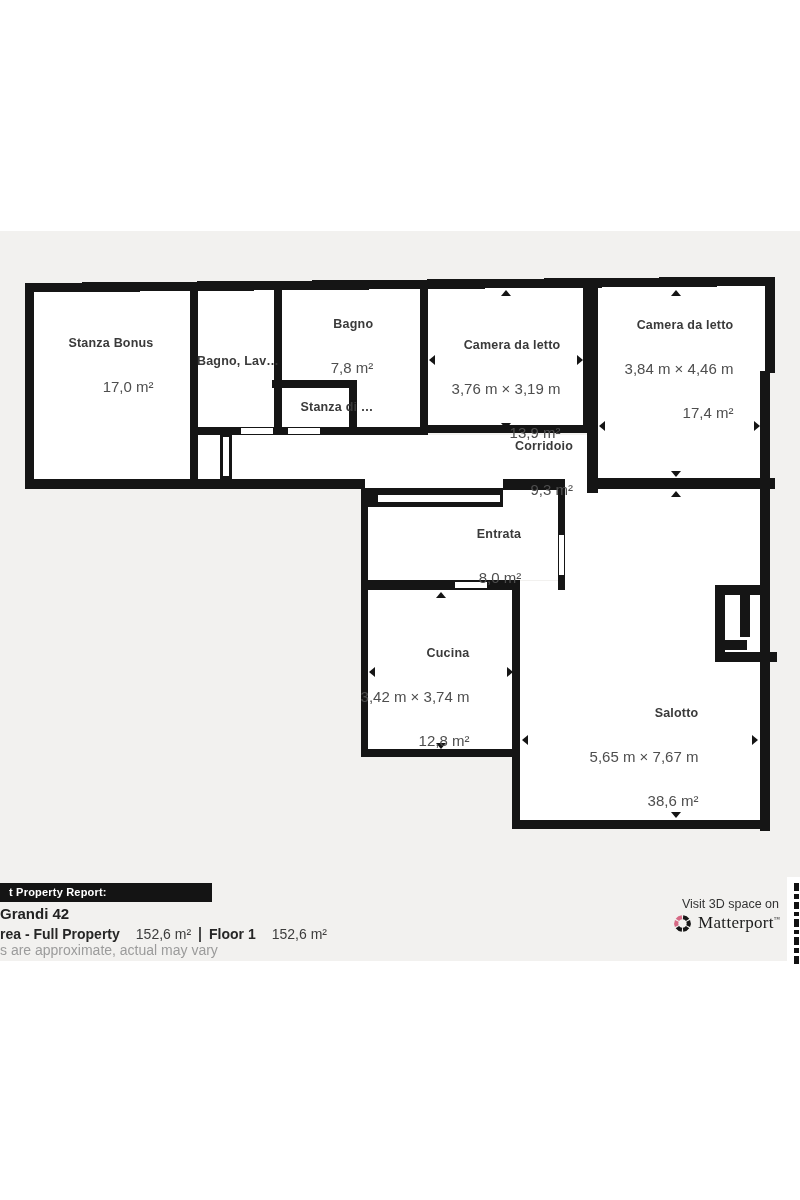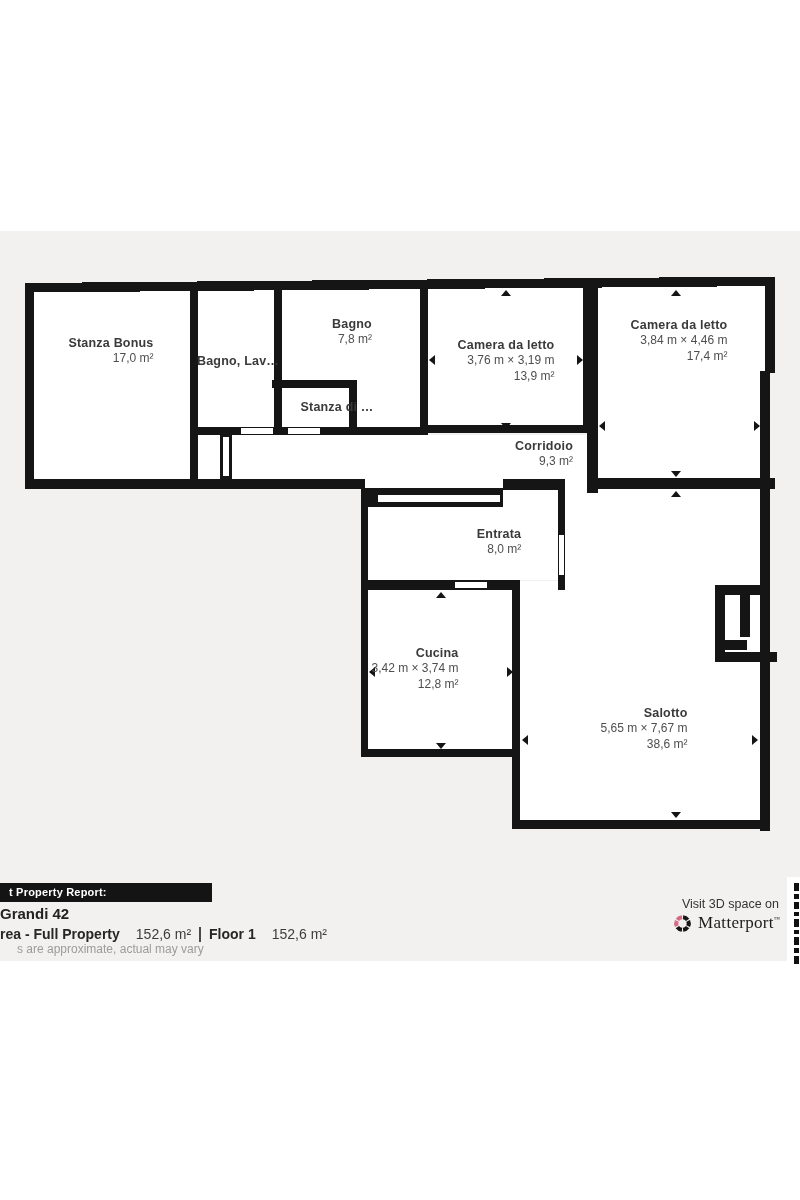--- a/index.html
+++ b/index.html
@@ -13,21 +13,21 @@
   .plan-band {
     position:absolute; left:0; top:231px; width:800px; height:730px;
     background:#f2f1ef;
   }
   .plan-svg { position:absolute; left:0; top:0; width:800px; height:1200px; }
   .room-label {
     position:absolute; transform:translateX(-50%);
     text-align:right; white-space:nowrap; line-height:15px;
   }
   .room-title { font-size:12.5px; font-weight:bold; color:#3a3a3a; letter-spacing:0.2px; }
-  .room-sub { font-size:12px; color:#4e4e4e; line-height:15.5px; }
+  .room-sub { font-size:15px; color:#4e4e4e; line-height:15.5px;margin-top:28px; }
   .report-bar {
     position:absolute; left:0; top:883px; width:212px; height:19px;
     background:#141414; color:#ffffff; font-size:11px; font-weight:bold;
     line-height:19px; padding-left:9px; letter-spacing:0.2px;
     white-space:nowrap; overflow:hidden;
   }
   .address {
     position:absolute; left:0; top:905px; font-size:15px; font-weight:bold;
     color:#222222; white-space:nowrap;
   }
@@ -36,23 +36,22 @@
     display:flex; align-items:center; font-size:14px; color:#3c3c3c;
     white-space:nowrap;
   }
   .area-line .lbl { font-weight:bold; color:#262626; }
   .area-line .val { margin-left:16px; color:#3c3c3c; }
   .area-sep {
     display:inline-block; width:2px; height:15px; background:#4a4a4a;
     margin:0 8px;
   }
   .disclaimer {
-    position:absolute; left:0; top:942px; font-size:12px; color:#9b9b9b;
+    position:absolute; left:0; top:942px; font-size:14px; color:#9b9b9b;
     white-space:nowrap;
-    margin-left:17px;
   }
   .visit-text {
     position:absolute; right:21px; top:897px; font-size:12.5px; color:#333333;
     white-space:nowrap;
   }
   .brand-row {
     position:absolute; right:20px; top:911px; height:24px;
     display:flex; align-items:center; gap:5px;
   }
   .brand-word {

